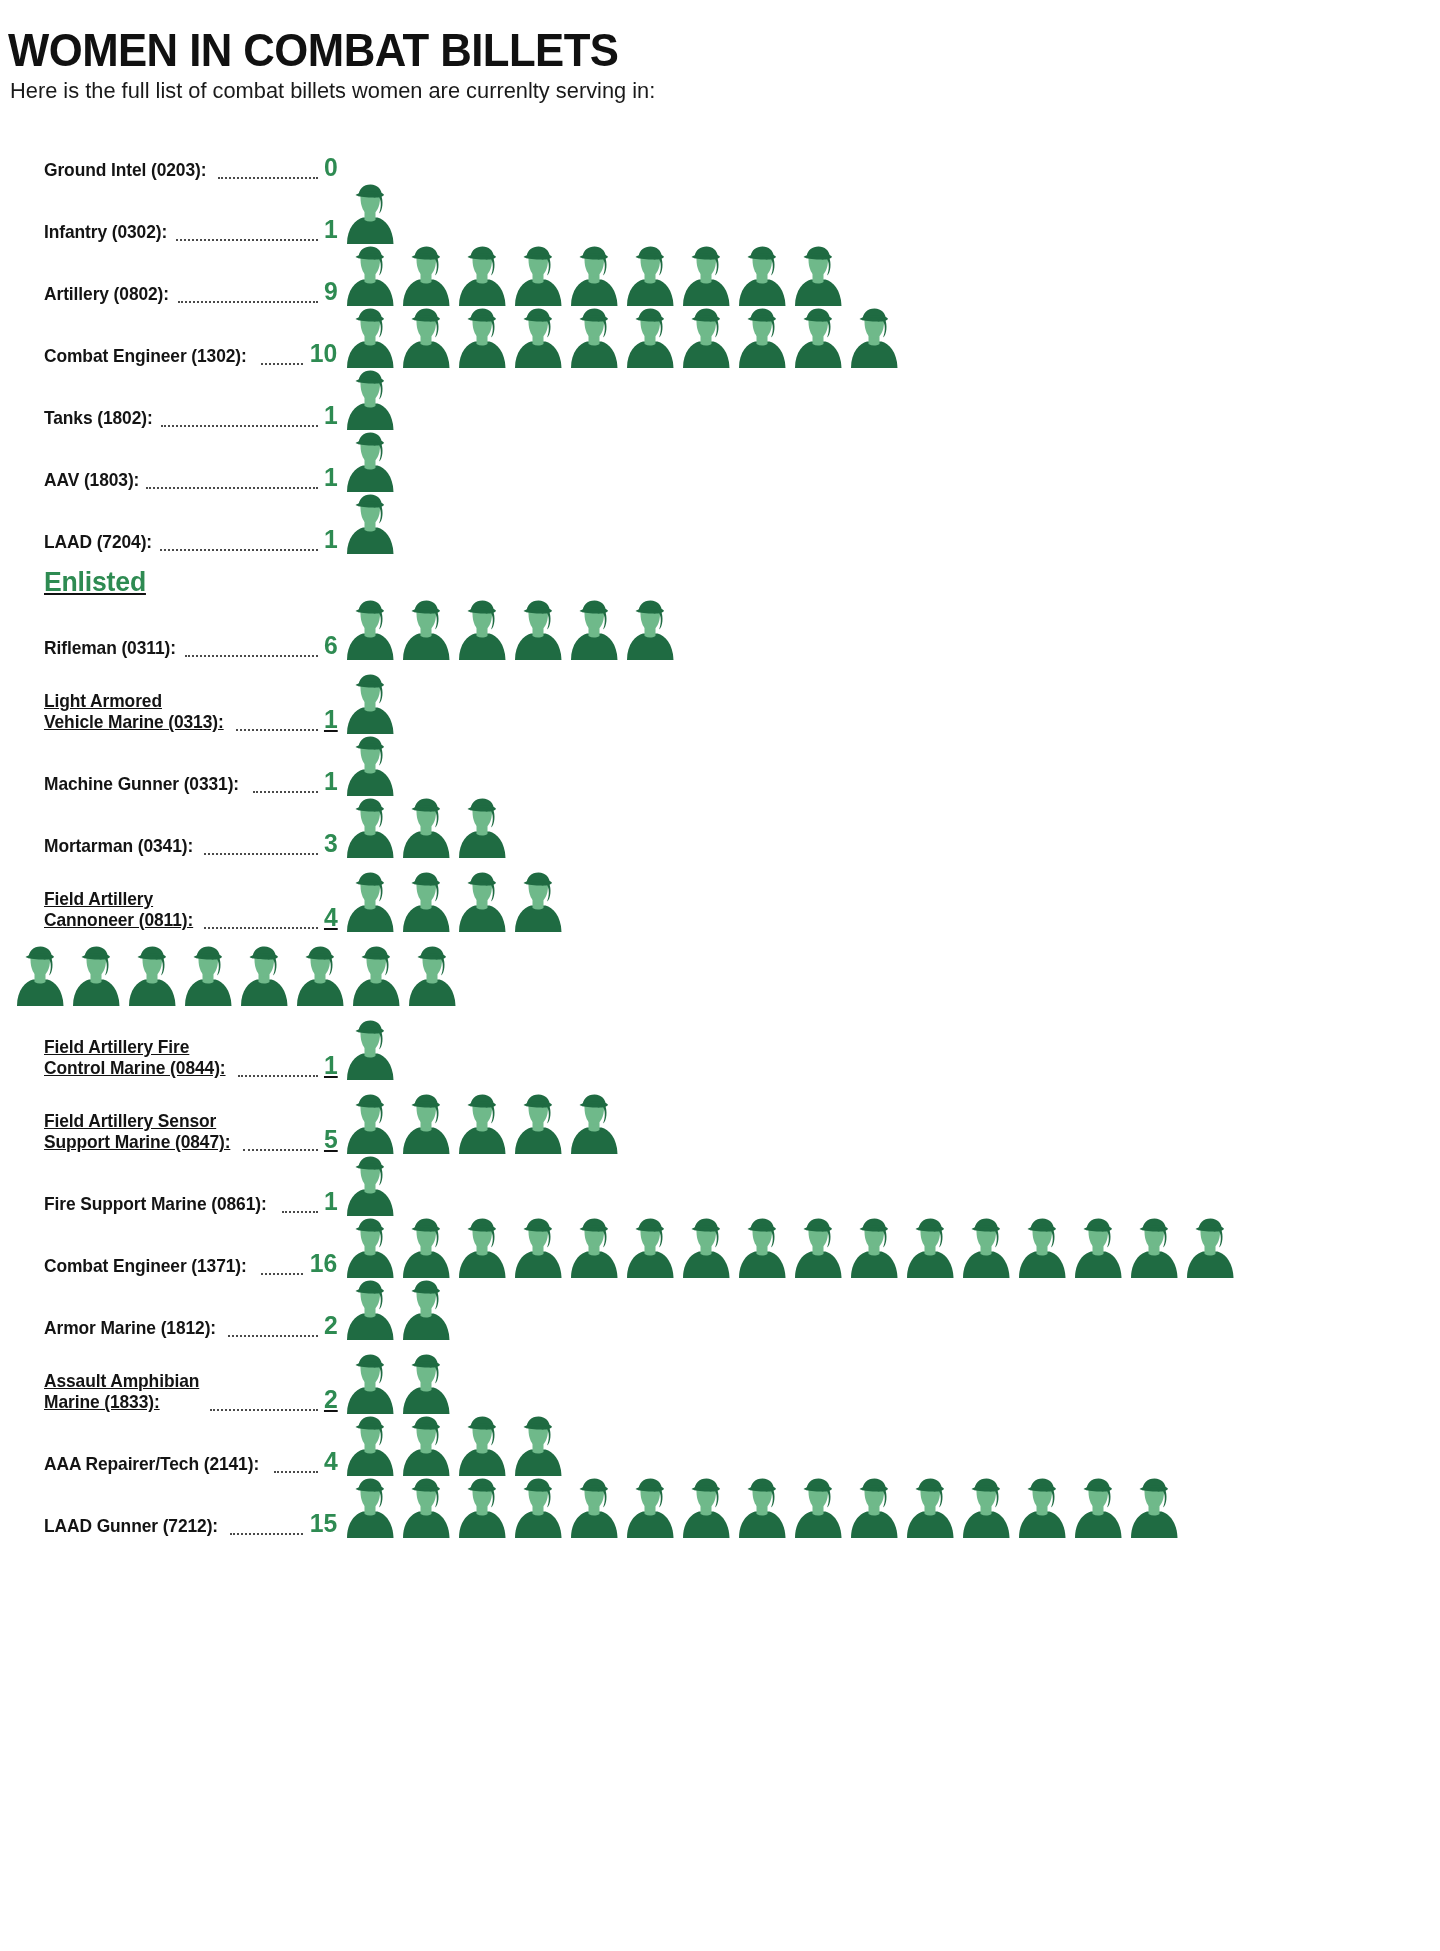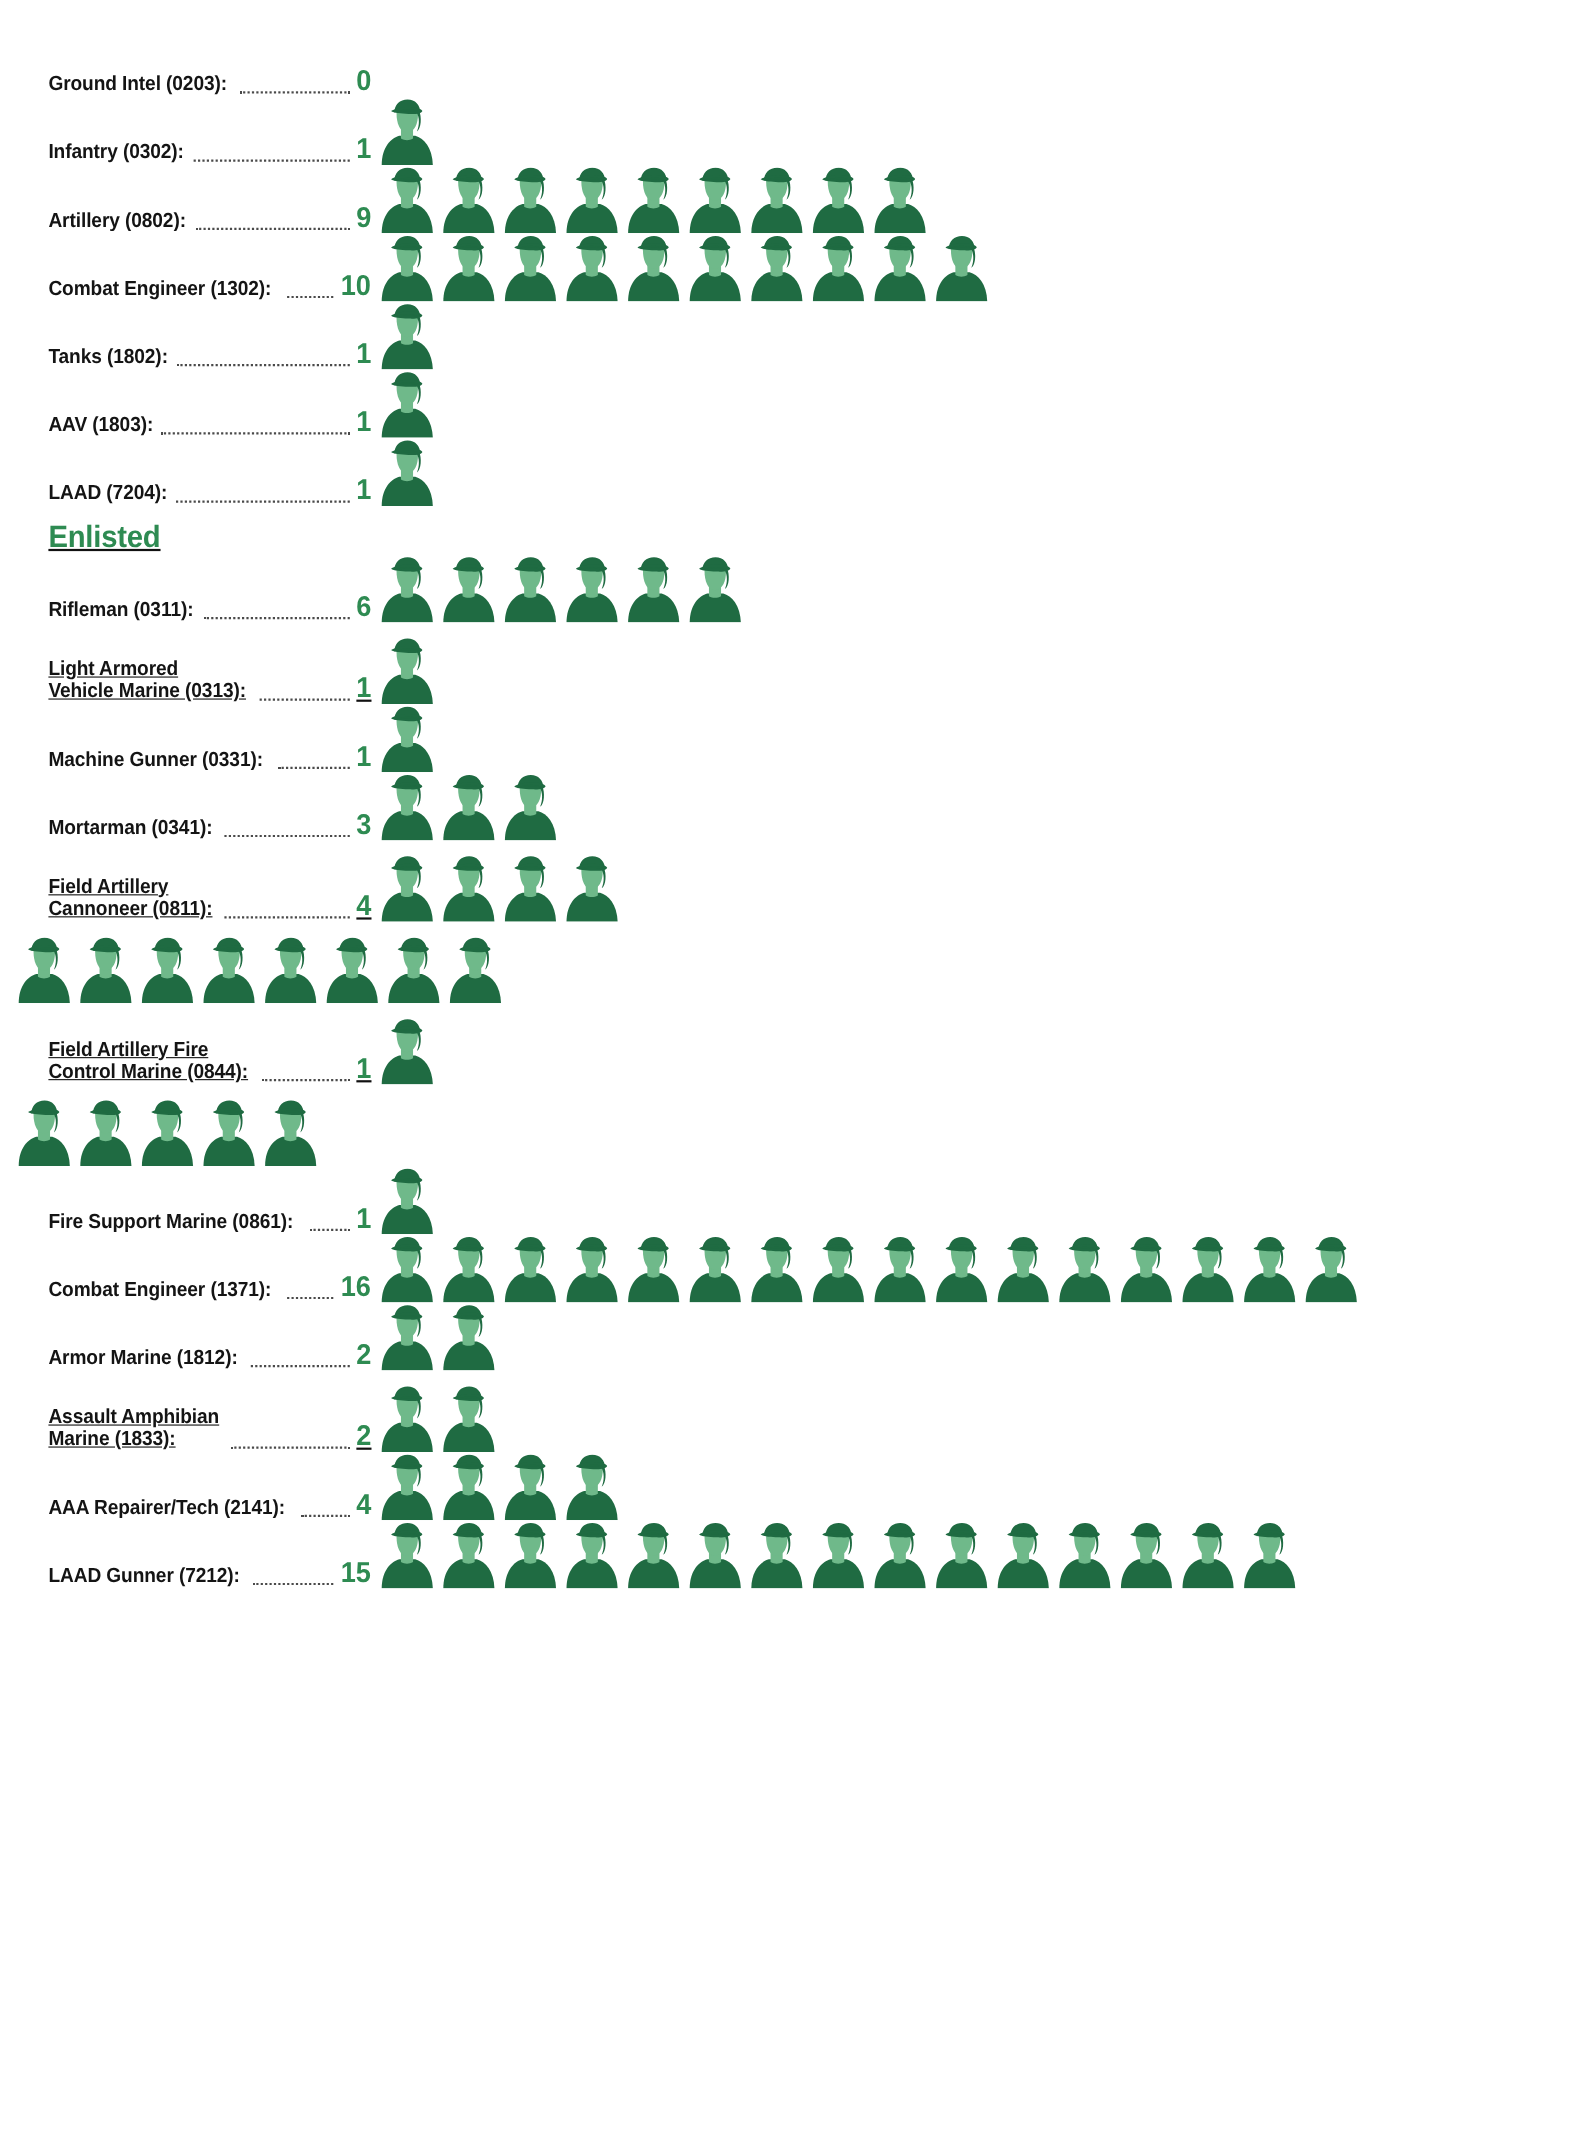--- a/index.html
+++ b/index.html
@@ -147,20 +147,24 @@
   .fig svg { display: block; width: 56px; height: 60px; }
 
   
   .row .figures { align-self: flex-end; }
 </style>
 </head>
 <body>
 
 <div class="page">
 
+  <div class="header">
+    <div class="title">WOMEN IN COMBAT BILLETS</div>
+    <div class="subtitle">Here is the full list of combat billets women are currenlty serving in:</div>
+  </div>
 
   <div class="rows" id="rows-root">
       <div class="row">
         <div class="labelbox">
           <div class="labeltext">Ground Intel (0203):</div>
           <div class="leader"></div>
           <div class="count">0</div>
         </div>
         <div class="figures"></div>
       </div>
@@ -793,20 +797,26 @@
               <path d="M18.5 13.5 C18.5 6 22.5 2.5 28 2.5 C33.5 2.5 38 6 38 14 C38 22 35 30 28 30.5 C21.5 30.5 18.5 22 18.5 13.5 Z" fill="#6fb98a"></path>
               <path d="M36.5 12 C39.5 16 39.5 24 37 29.5 C41 27 41.5 16 39 11 Z" fill="#1f6b42"></path>
               <path d="M16.5 12.5 C16.5 5 21.5 0.5 28.5 0.5 C35.5 0.5 40 5.5 40 12 C36.5 9 31 8 27 8.5 C22.5 9 18.5 10.5 16.5 12.5 Z" fill="#1f6b42"></path>
               <path d="M13.5 11 C17 8.5 24 7 30 7.2 C36 7.4 40.5 8.5 42 10.8 C41 13.2 36 14 29.5 13.6 C22 13.2 16 12.8 13.5 11 Z" fill="#1f6b42"></path>
               <path d="M17 11.8 C21 10 25.5 9.2 30.5 9.6 C35 9.9 38.5 10.8 40 12.2 C35 11.2 29 10.8 23.5 11.3 Z" fill="#1f6b42" opacity="0.75"></path>
             </svg>
           </span>
         </div>
       </div>
       <div class="row tall">
+        <div class="labelbox">
+          <div class="labeltext">Field Artillery Sensor
+Support Marine (0847):</div>
+          <div class="leader"></div>
+          <div class="count">5</div>
+        </div>
         <div class="figures">
           <span class="fig">
             <svg viewBox="0 0 56 60" xmlns="http://www.w3.org/2000/svg" aria-hidden="true">
               <path d="M5 60 C5 44 13.5 35.5 21 33.5 L35.5 33.5 C43 35.5 51 44 51.5 60 Z" fill="#1f6b42"></path>
               <path d="M22.5 27 L33.5 27 L33.5 36 C30 38 26 38 22.5 36 Z" fill="#6fb98a"></path>
               <path d="M18.5 13.5 C18.5 6 22.5 2.5 28 2.5 C33.5 2.5 38 6 38 14 C38 22 35 30 28 30.5 C21.5 30.5 18.5 22 18.5 13.5 Z" fill="#6fb98a"></path>
               <path d="M36.5 12 C39.5 16 39.5 24 37 29.5 C41 27 41.5 16 39 11 Z" fill="#1f6b42"></path>
               <path d="M16.5 12.5 C16.5 5 21.5 0.5 28.5 0.5 C35.5 0.5 40 5.5 40 12 C36.5 9 31 8 27 8.5 C22.5 9 18.5 10.5 16.5 12.5 Z" fill="#1f6b42"></path>
               <path d="M13.5 11 C17 8.5 24 7 30 7.2 C36 7.4 40.5 8.5 42 10.8 C41 13.2 36 14 29.5 13.6 C22 13.2 16 12.8 13.5 11 Z" fill="#1f6b42"></path>
               <path d="M17 11.8 C21 10 25.5 9.2 30.5 9.6 C35 9.9 38.5 10.8 40 12.2 C35 11.2 29 10.8 23.5 11.3 Z" fill="#1f6b42" opacity="0.75"></path>

